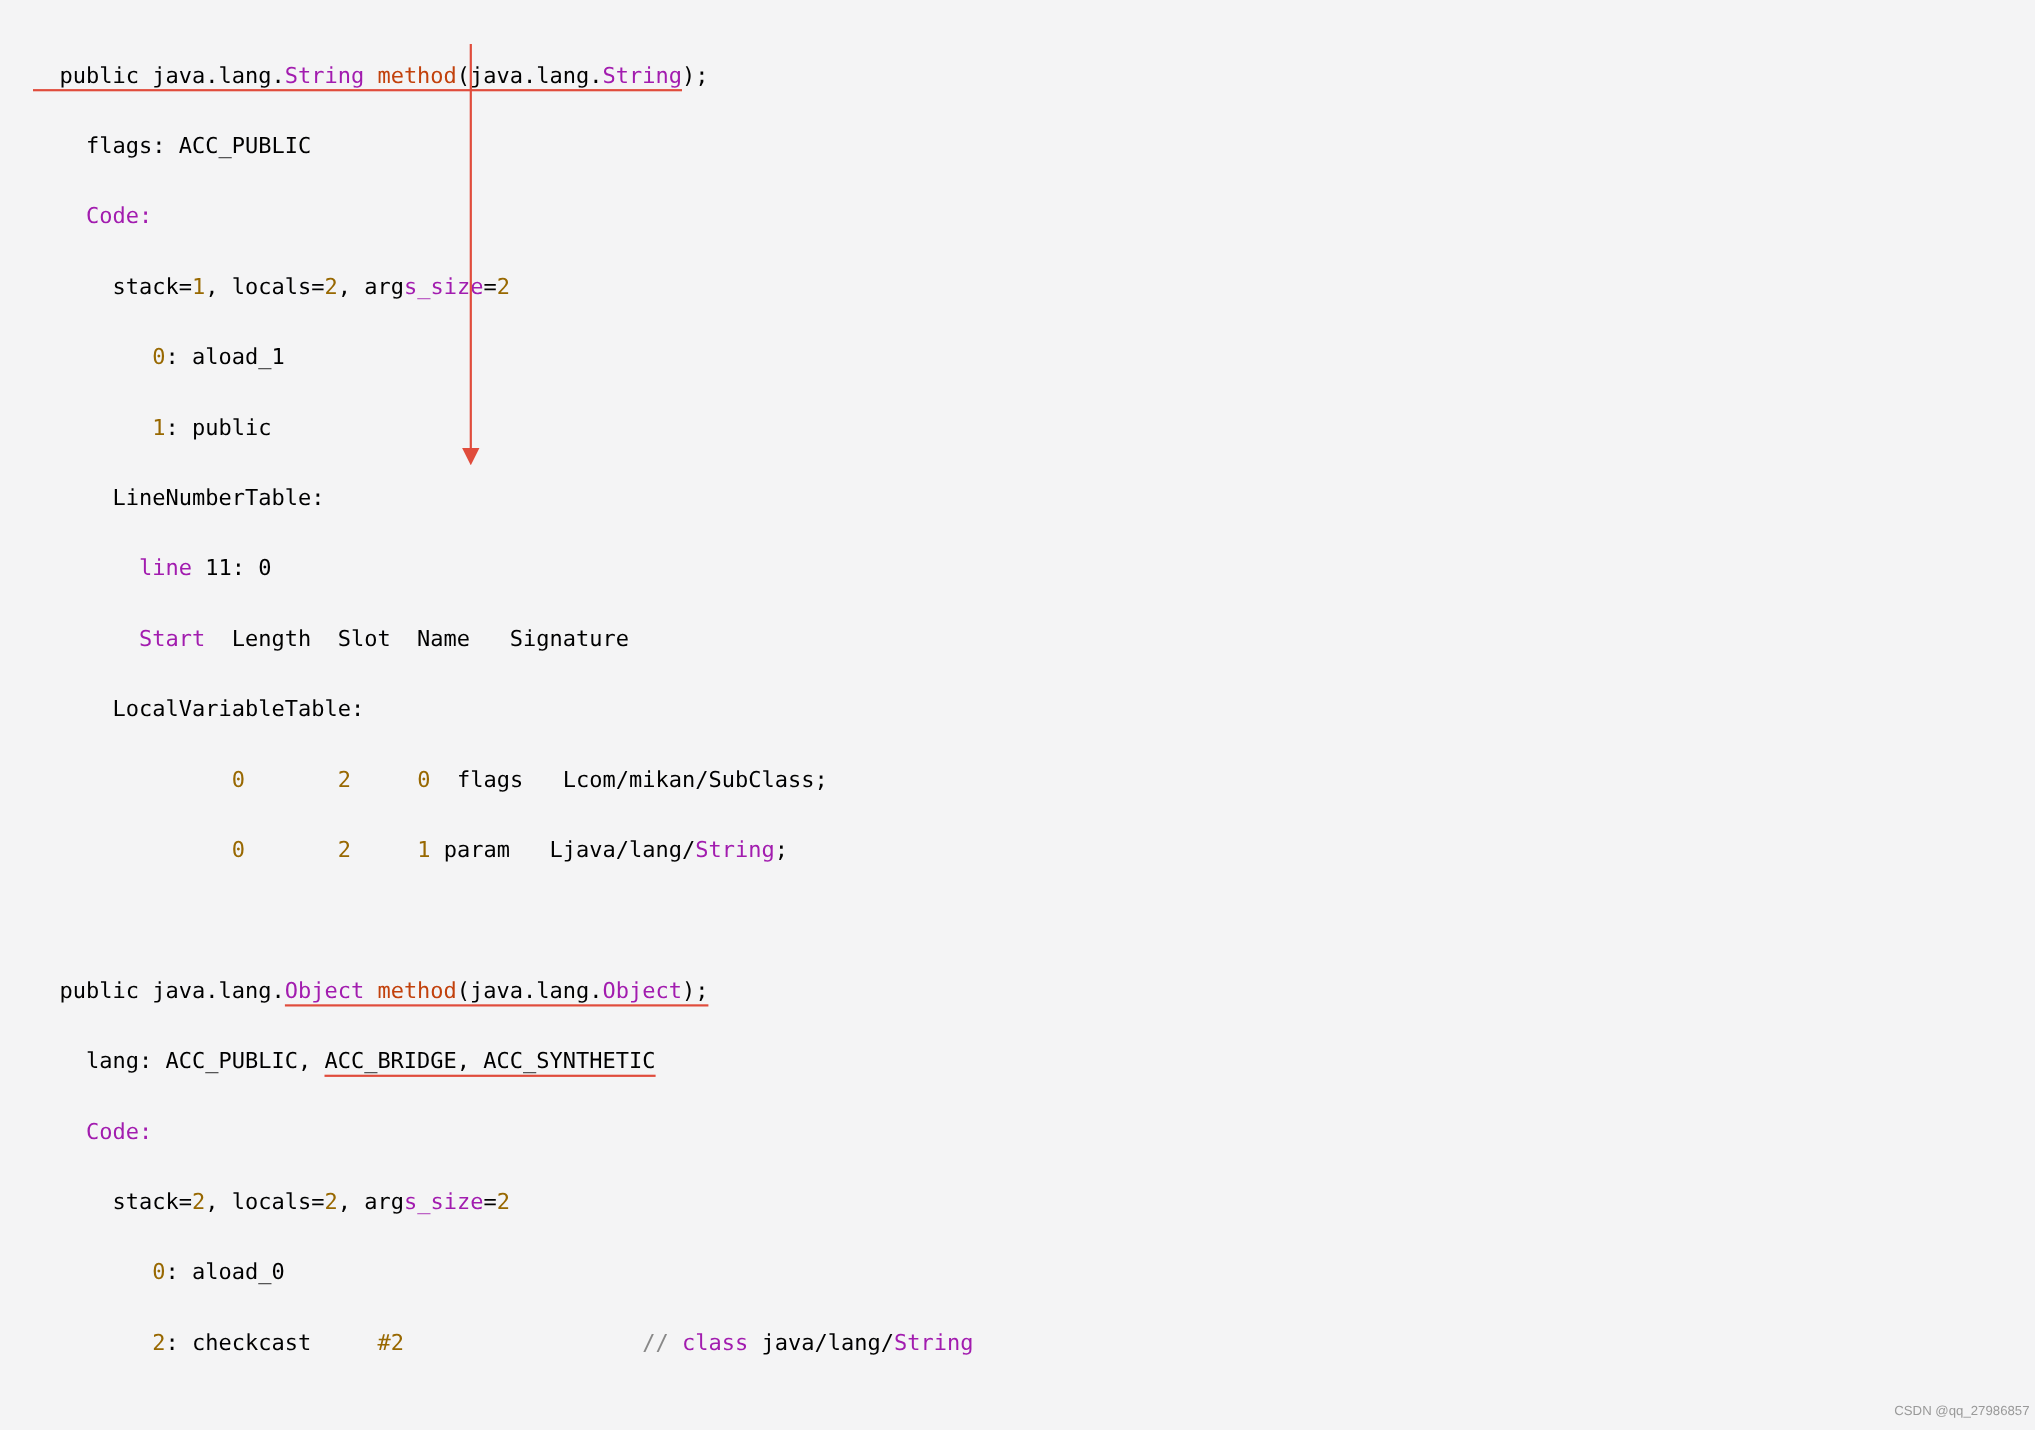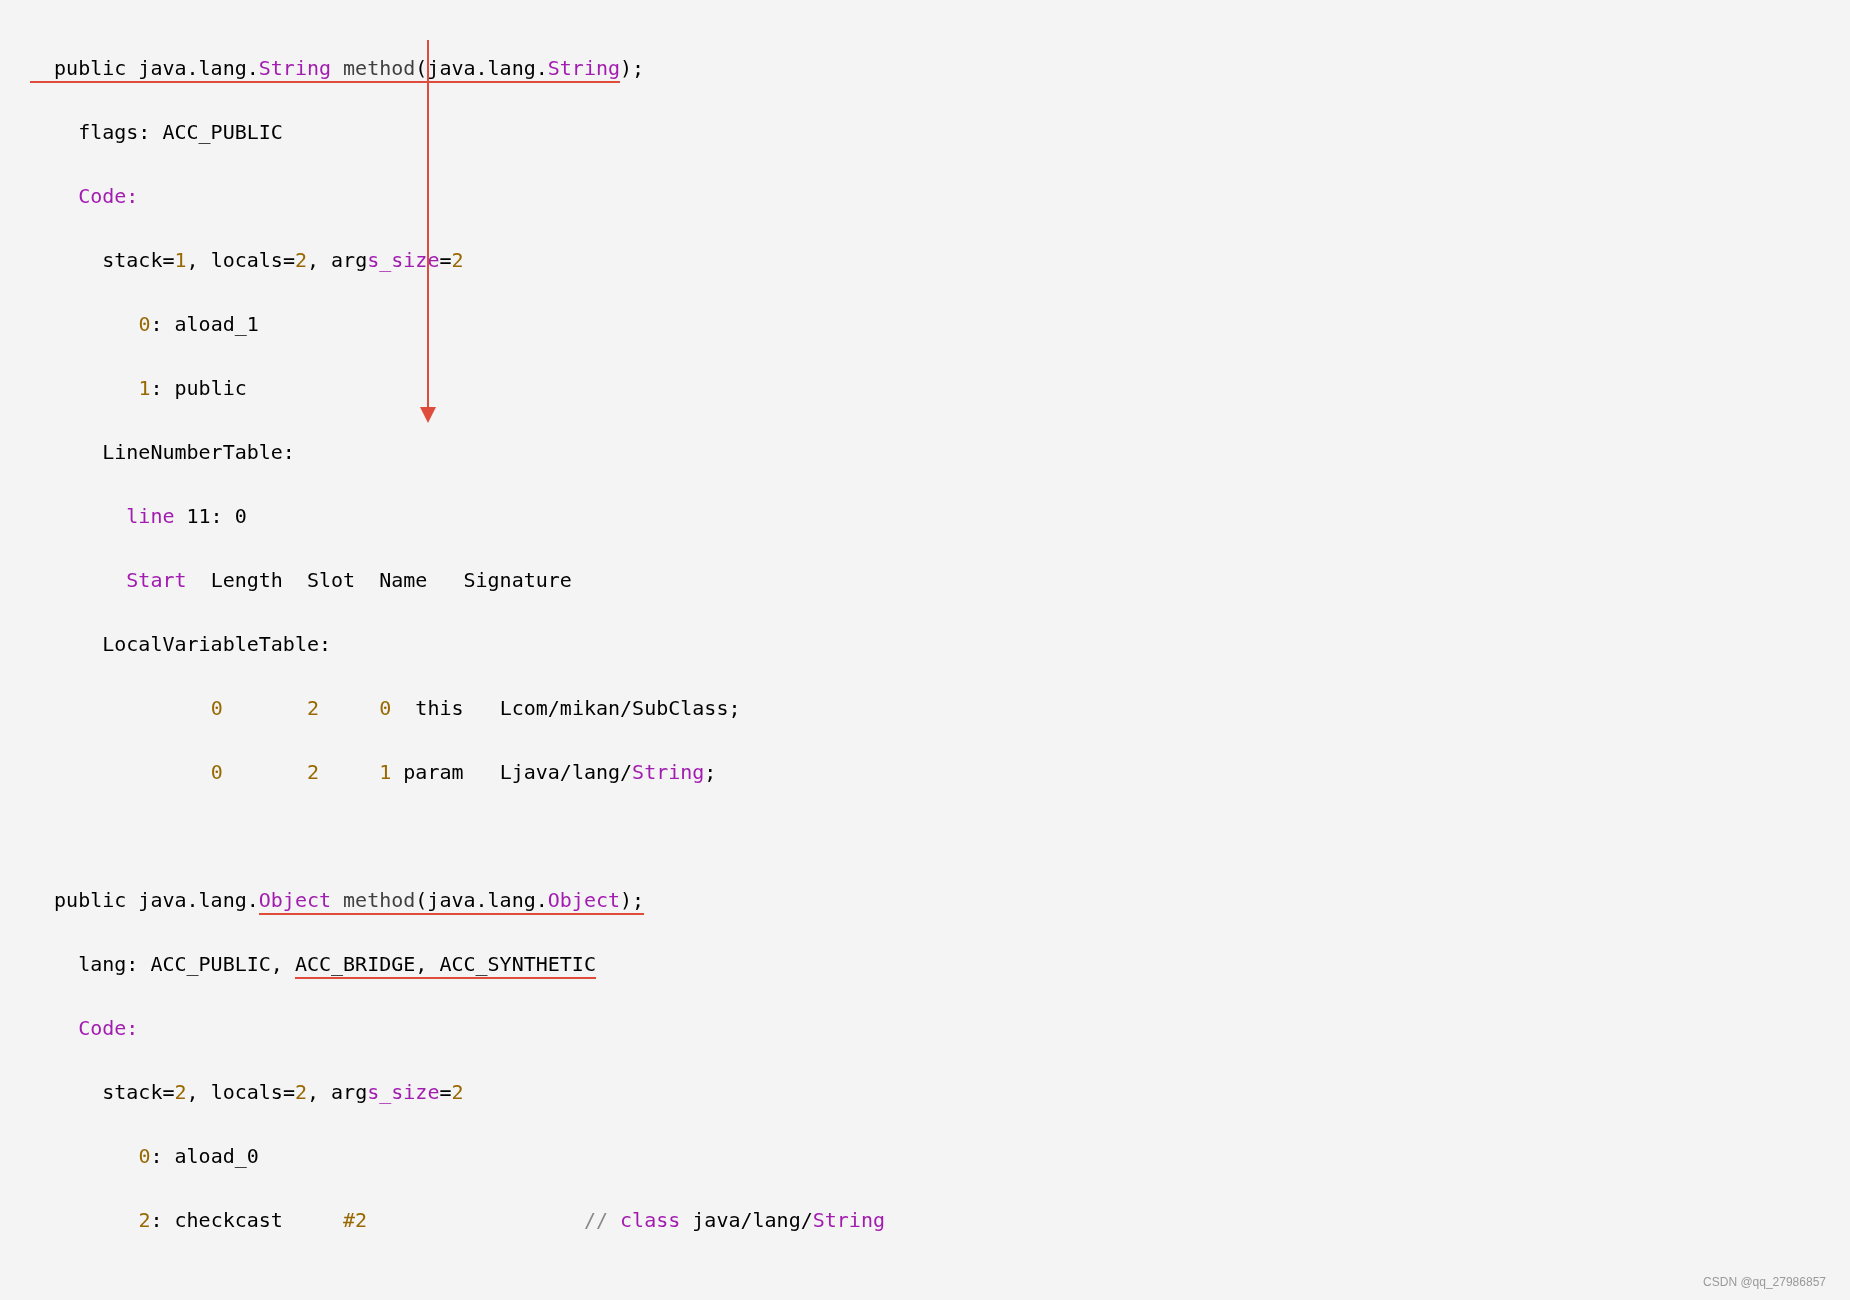--- a/index.html
+++ b/index.html
@@ -17,55 +17,55 @@
     position: relative;
     width: 1850px;
     height: 1300px;
   }
   .code-container {
     white-space: pre;
     position: relative;
   }
   .kw-purple { color: #a21caf; }
   .kw-brown { color: #986801; }
-  .kw-blue { color: #404040; }
+  .kw-blue { color: #c2410c; }
   .kw-gray { color: #888; }
   .underline-red {
     border-bottom: 2px solid #e04c3c;
     padding-bottom: 1px;
   }
   .arrow-svg {
     position: absolute;
     pointer-events: none;
   }
   .watermark {
     position: absolute;
     bottom: 8px;
-    right: 24px;
+    right: 5px;
     font-size: 12px;
     color: #999;
     font-family: Arial, sans-serif;
   }
   .line { display: block; }
 </style>
 </head>
 <body>
 
 <div class="code-container">
 <span class="line"><span class="underline-red"><span>  public java.lang.</span><span class="kw-purple">String</span><span> </span><span class="kw-blue">method</span><span>(java.lang.</span><span class="kw-purple">String</span></span><span>);</span></span>
 <span class="line">    flags: ACC_PUBLIC</span>
 <span class="line"><span class="kw-purple">    Code:</span></span>
 <span class="line"><span>      stack=</span><span class="kw-brown">1</span><span>, locals=</span><span class="kw-brown">2</span><span>, arg</span><span class="kw-purple">s_size</span><span>=</span><span class="kw-brown">2</span></span>
 <span class="line"><span>         </span><span class="kw-brown">0</span><span>: aload_1</span></span>
 <span class="line"><span>         </span><span class="kw-brown">1</span><span>: public</span></span>
 <span class="line">      LineNumberTable:</span>
 <span class="line"><span>        </span><span class="kw-purple">line</span><span> 11: 0</span></span>
 <span class="line"><span>        </span><span class="kw-purple">Start</span><span>  Length  Slot  Name   Signature</span></span>
 <span class="line">      LocalVariableTable:</span>
-<span class="line"><span>               </span><span class="kw-brown">0</span><span>       </span><span class="kw-brown">2</span><span>     </span><span class="kw-brown">0</span><span>  this   Lcom/mikan/SubClass;</span></span>
+<span class="line"><span>               </span><span class="kw-brown">0</span><span>       </span><span class="kw-brown">2</span><span>     </span><span class="kw-brown">0</span><span>  flags   Lcom/mikan/SubClass;</span></span>
 <span class="line"><span>               </span><span class="kw-brown">0</span><span>       </span><span class="kw-brown">2</span><span>     </span><span class="kw-brown">1</span><span> param   Ljava/lang/</span><span class="kw-purple">String</span><span>;</span></span>
 <span class="line"> </span>
 <span class="line"><span>  public java.lang.</span><span class="underline-red"><span class="kw-purple">Object</span><span> </span><span class="kw-blue">method</span><span>(java.lang.</span><span class="kw-purple">Object</span><span>);</span></span></span>
 <span class="line"><span>    lang: ACC_PUBLIC, </span><span class="underline-red">ACC_BRIDGE, ACC_SYNTHETIC</span></span>
 <span class="line"><span class="kw-purple">    Code:</span></span>
 <span class="line"><span>      stack=</span><span class="kw-brown">2</span><span>, locals=</span><span class="kw-brown">2</span><span>, arg</span><span class="kw-purple">s_size</span><span>=</span><span class="kw-brown">2</span></span>
 <span class="line"><span>         </span><span class="kw-brown">0</span><span>: aload_0</span></span>
 <span class="line"><span>         </span><span class="kw-brown">2</span><span>: checkcast     </span><span class="kw-brown">#2</span><span>                  </span><span class="kw-gray">// </span><span class="kw-purple">class</span><span> java/lang/</span><span class="kw-purple">String</span></span>
 
 

